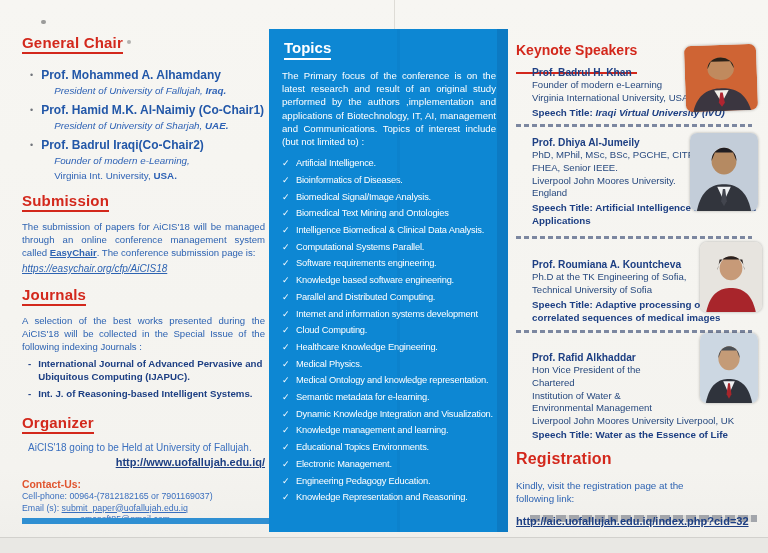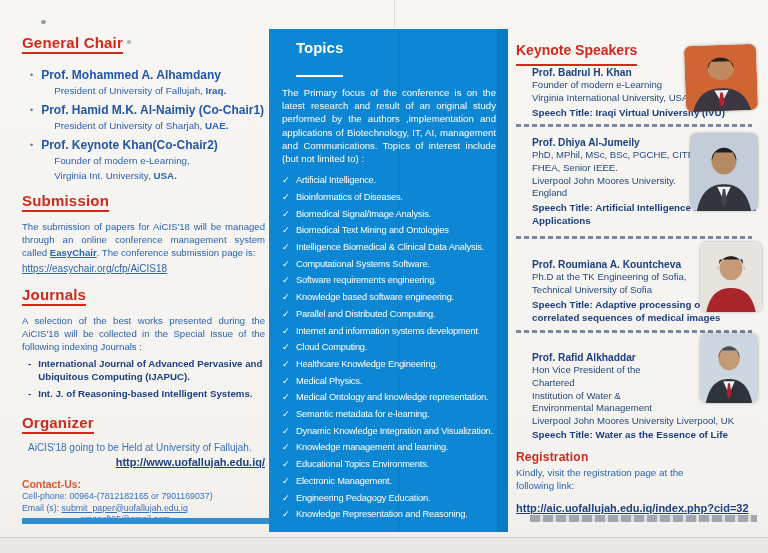--- a/index.html
+++ b/index.html
@@ -1,19 +1,19 @@
 <!DOCTYPE html>
 <html><head>
 <meta charset="utf-8">
 <style>
   html,body{margin:0;padding:0}
   .page{position:relative;width:768px;height:553px;overflow:hidden;
     background:linear-gradient(180deg,#f7f6f2 0%,#f4f3ef 85%,#efeeea 100%);
     font-family:"Liberation Sans",sans-serif;color:#1d3f83;-webkit-font-smoothing:antialiased}
-  .it{}
+  .it{font-style:italic}
   .u{text-decoration:underline}
   b{font-weight:bold}
 
   
   .col-left{position:absolute;left:22px;top:34px;width:243px}
   .red-h{display:inline-block;color:#d3281c;font-size:15px;font-weight:bold;
     border-bottom:2px solid #d3281c;padding-bottom:1px;margin:0 0 6px 0;letter-spacing:.2px}
   .member{display:flex;gap:8px;margin:0 0 6px 8px}
   .bullet{color:#70747b;font-size:9px;line-height:14px}
   .mname{color:#2257a8;font-weight:bold;font-size:12px;line-height:14px}
@@ -30,48 +30,48 @@
   .c-title{color:#e0542e;font-size:10.4px;font-weight:bold;line-height:13px}
   .c-line{font-size:8.8px;color:#3a6fbe;line-height:11.5px}
   .c-ind{padding-left:58px}
 
   
   .panel{position:absolute;left:269px;top:29px;width:239px;height:503px;background:#0d87d3;
     color:#fff;padding:8px 10px 6px 13px;box-sizing:border-box;overflow:hidden;z-index:2}
   .panel-shade{position:absolute;top:0;right:0;width:11px;height:100%;background:rgba(8,42,92,.13)}
   .panel-crease{position:absolute;top:0;left:128px;width:3px;height:100%;background:rgba(8,42,92,.05)}
   .t-title{display:inline-block;font-size:15px;font-weight:bold;border-bottom:2px solid #fff;
-    padding-bottom:19px;margin:2px 14px 9px}
+    padding-bottom:2px;margin:2px 2px 9px}
   .t-intro{font-size:9.6px;line-height:13.2px;text-align:justify;margin:0 2px 7px 0}
   .t-list{margin:2px 0 0;padding:0;list-style:none}
   .t-list li{font-size:9.3px;line-height:16.7px;white-space:nowrap;letter-spacing:-.2px}
   .chk{display:inline-block;width:14px;font-size:9px;letter-spacing:0}
 
   
   .col-right{position:absolute;left:516px;top:0;width:248px;z-index:1}
   .k-title{position:absolute;top:42px;left:0;display:inline-block;color:#d3281c;font-size:14px;
-    font-weight:bold;border-bottom:2px solid #d3281c;padding-bottom:6px}
+    font-weight:bold;border-bottom:2px solid #d3281c;padding-bottom:14px}
   .speaker{position:absolute;left:16px;width:246px}
   .s1{top:66px}.s2{top:136px}.s3{top:258px}.s4{top:351px}
   .s-name{font-weight:bold;color:#1d3f83;font-size:10.2px;line-height:13.4px}
   .s-line{color:#27497f;font-size:9.6px;line-height:12.6px;width:168px}
   .full{width:100%}
   .s-speech{font-weight:bold;color:#1d3f83;font-size:9.8px;line-height:13px;margin-top:1px}
   .s3 .s-speech{width:208px}
   .divider{position:absolute;left:0;width:236px;height:3px;
     background:repeating-linear-gradient(90deg,#7c87a0 0 5px,transparent 5px 8px)}
   .d1{top:124px}.d2{top:236px}.d3{top:330px}
   .photo{position:absolute;border-radius:7px;overflow:hidden;box-shadow:0 0 3px rgba(0,0,0,.3)}
   .photo svg{display:block;width:100%;height:100%}
   .p1{left:169px;top:45px;width:72px;height:66px;transform:rotate(-2deg)}
   .p2{left:174px;top:133px;width:68px;height:78px}
   .p3{left:184px;top:242px;width:62px;height:70px}
   .p4{left:184px;top:333px;width:58px;height:70px}
   .reg{position:absolute;top:450px;left:0;width:246px}
-  .reg-title{color:#d3281c;font-size:12px;font-weight:bold;margin-bottom:3px;letter-spacing:.2px}
+  .reg-title{color:#d3281c;font-size:16px;font-weight:bold;margin-bottom:12px;letter-spacing:.2px}
   .reg-body{font-size:9.8px;color:#2d63b2;width:205px;line-height:12.5px}
   .reg-link{font-size:11px;font-weight:bold;color:#1d3f83;text-decoration:underline;margin-top:10px}
 
   
   .bar-left{position:absolute;left:22px;top:518px;width:486px;height:6px;background:#2f8fd2;z-index:1}
   .bar-right{position:absolute;left:530px;top:515px;width:227px;height:7px;opacity:.8;
     background:repeating-linear-gradient(90deg,#8f939b 0 10px,#d9d9d5 10px 13px)}
   .bottom-strip{position:absolute;left:0;top:537px;width:768px;height:16px;background:#e9e8e4;border-top:1px solid #d2d1cd}
   .speck1{position:absolute;left:41px;top:20px;width:5px;height:4px;background:#6a6a6a;border-radius:2px;opacity:.65}
   .speck2{position:absolute;left:127px;top:40px;width:4px;height:4px;background:#7a7a7a;border-radius:2px;opacity:.55}
@@ -103,21 +103,21 @@
         <span class="bullet">•</span>
         <div>
           <div class="mname">Prof. Hamid M.K. Al-Naimiy (Co-Chair1)</div>
           <div class="mrole"><span class="it">President of University of Sharjah,</span> <b class="it">UAE.</b></div>
         </div>
       </div>
 
       <div class="member">
         <span class="bullet">•</span>
         <div>
-          <div class="mname">Prof. Keynote Khan(Co-Chair2)</div>
+          <div class="mname">Prof. Badrul Iraqi(Co-Chair2)</div>
           <div class="mrole it">Founder of modern e-Learning,</div>
           <div class="mrole" style="font-style:normal"><span>Virginia Int. University,</span> <b>USA.</b></div>
         </div>
       </div>
     </div>
 
     <div>
       <span class="red-h">Submission</span>
       <p class="body just"><span>The submission of papers for AiCIS'18 will be managed through an online conference management system called </span><b class="u">EasyChair</b><span>. The conference submission page is:</span></p>
       <div class="sub-link it u">https://easychair.org/cfp/AiCIS18</div>
@@ -154,21 +154,21 @@
     <div class="panel-shade"></div>
     <div class="panel-crease"></div>
     <span class="t-title">Topics</span>
     <p class="t-intro">The Primary focus of the conference is on the latest research and result of an original study performed by the authors ,implementation and applications of Biotechnology, IT, AI, management and Communications. Topics of interest include (but not limited to) :</p>
     <ul class="t-list">
       <li><span class="chk">✓</span><span>Artificial Intelligence.</span></li>
       <li><span class="chk">✓</span><span>Bioinformatics of Diseases.</span></li>
       <li><span class="chk">✓</span><span>Biomedical Signal/Image Analysis.</span></li>
       <li><span class="chk">✓</span><span>Biomedical Text Mining and Ontologies</span></li>
       <li><span class="chk">✓</span><span>Intelligence Biomedical &amp; Clinical Data Analysis.</span></li>
-      <li><span class="chk">✓</span><span>Computational Systems Software.</span></li>
+      <li><span class="chk">✓</span><span>Computational Systems Parallel.</span></li>
       <li><span class="chk">✓</span><span>Software requirements engineering.</span></li>
       <li><span class="chk">✓</span><span>Knowledge based software engineering.</span></li>
       <li><span class="chk">✓</span><span>Parallel and Distributed Computing.</span></li>
       <li><span class="chk">✓</span><span>Internet and information systems development</span></li>
       <li><span class="chk">✓</span><span>Cloud Computing.</span></li>
       <li><span class="chk">✓</span><span>Healthcare Knowledge Engineering.</span></li>
       <li><span class="chk">✓</span><span>Medical Physics.</span></li>
       <li><span class="chk">✓</span><span>Medical Ontology and knowledge representation.</span></li>
       <li><span class="chk">✓</span><span>Semantic metadata for e-learning.</span></li>
       <li><span class="chk">✓</span><span>Dynamic Knowledge Integration and Visualization.</span></li>

